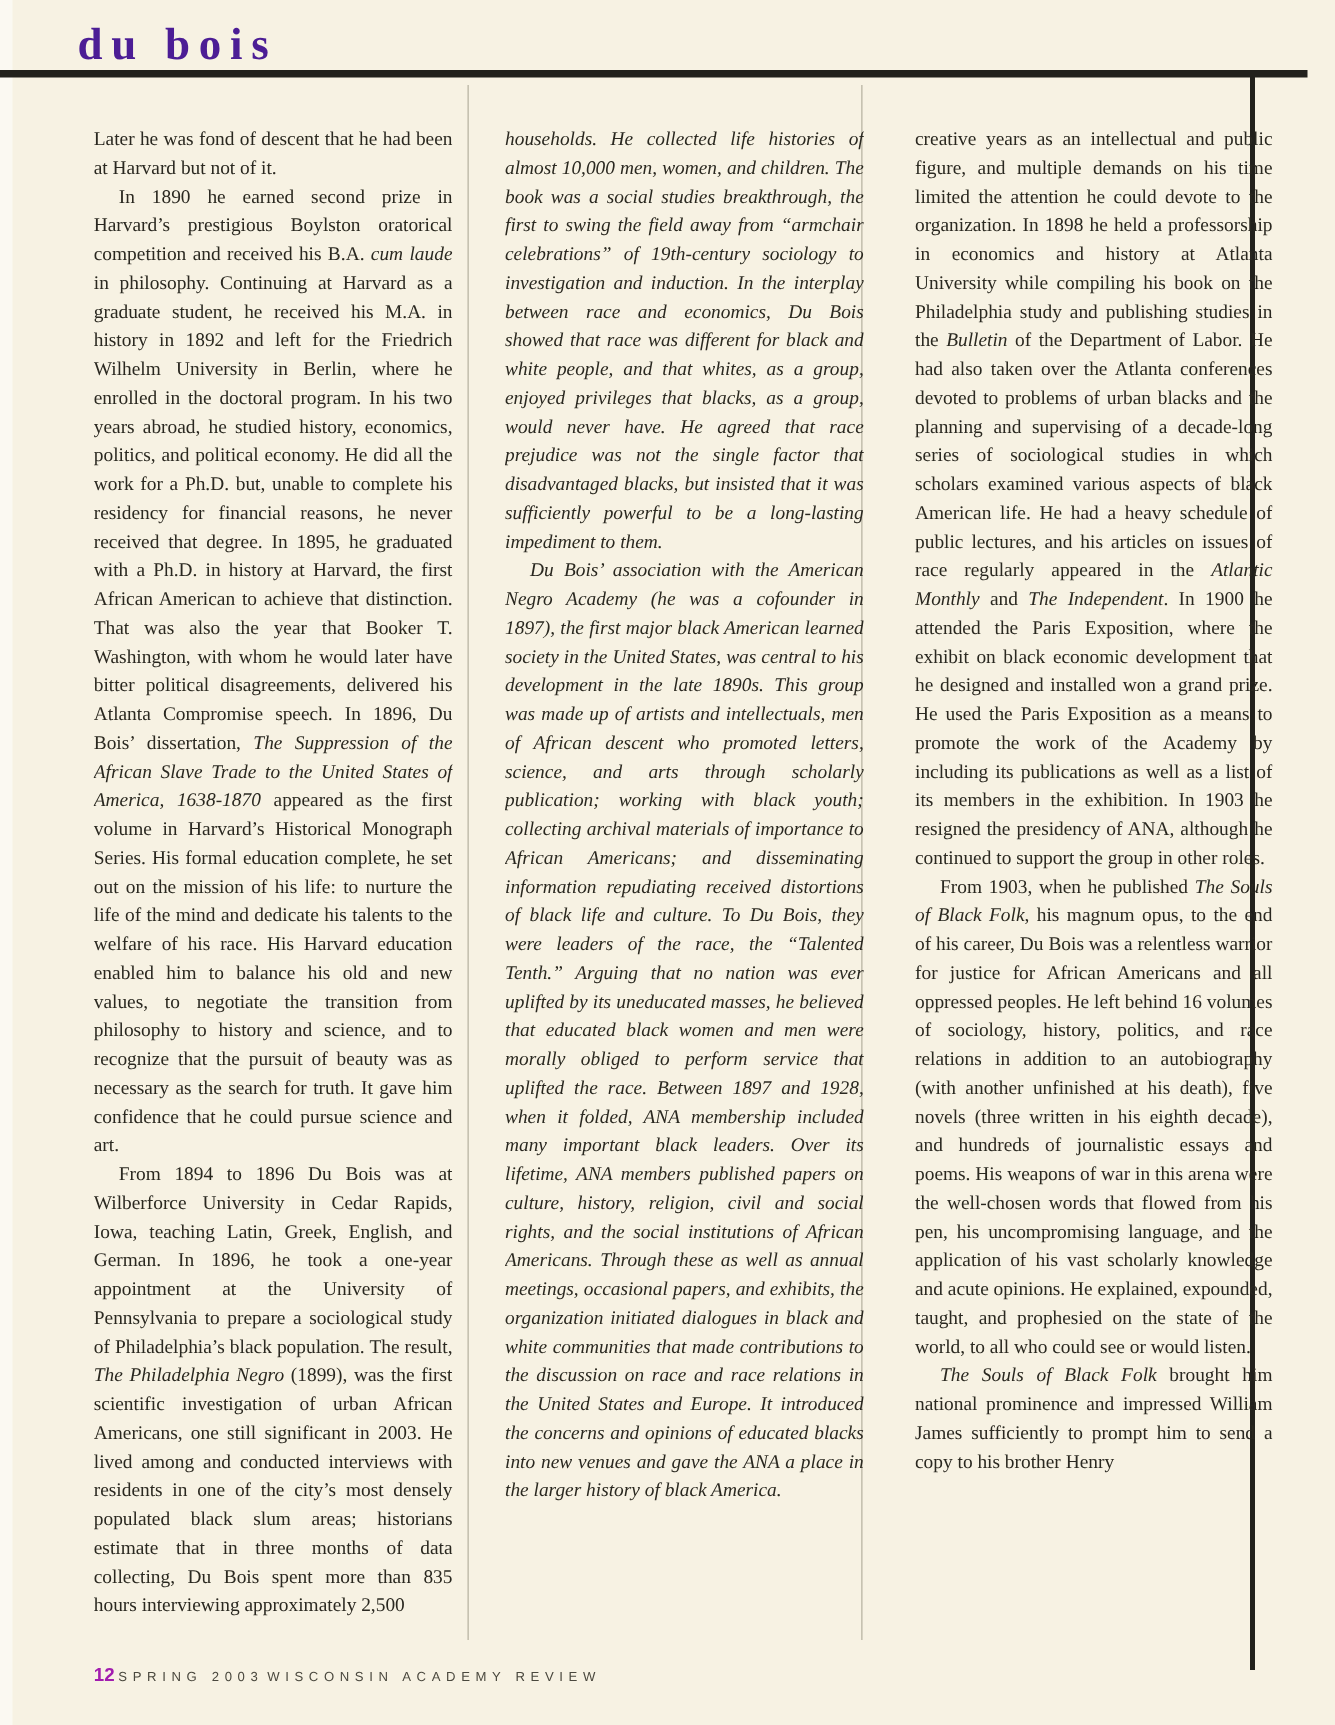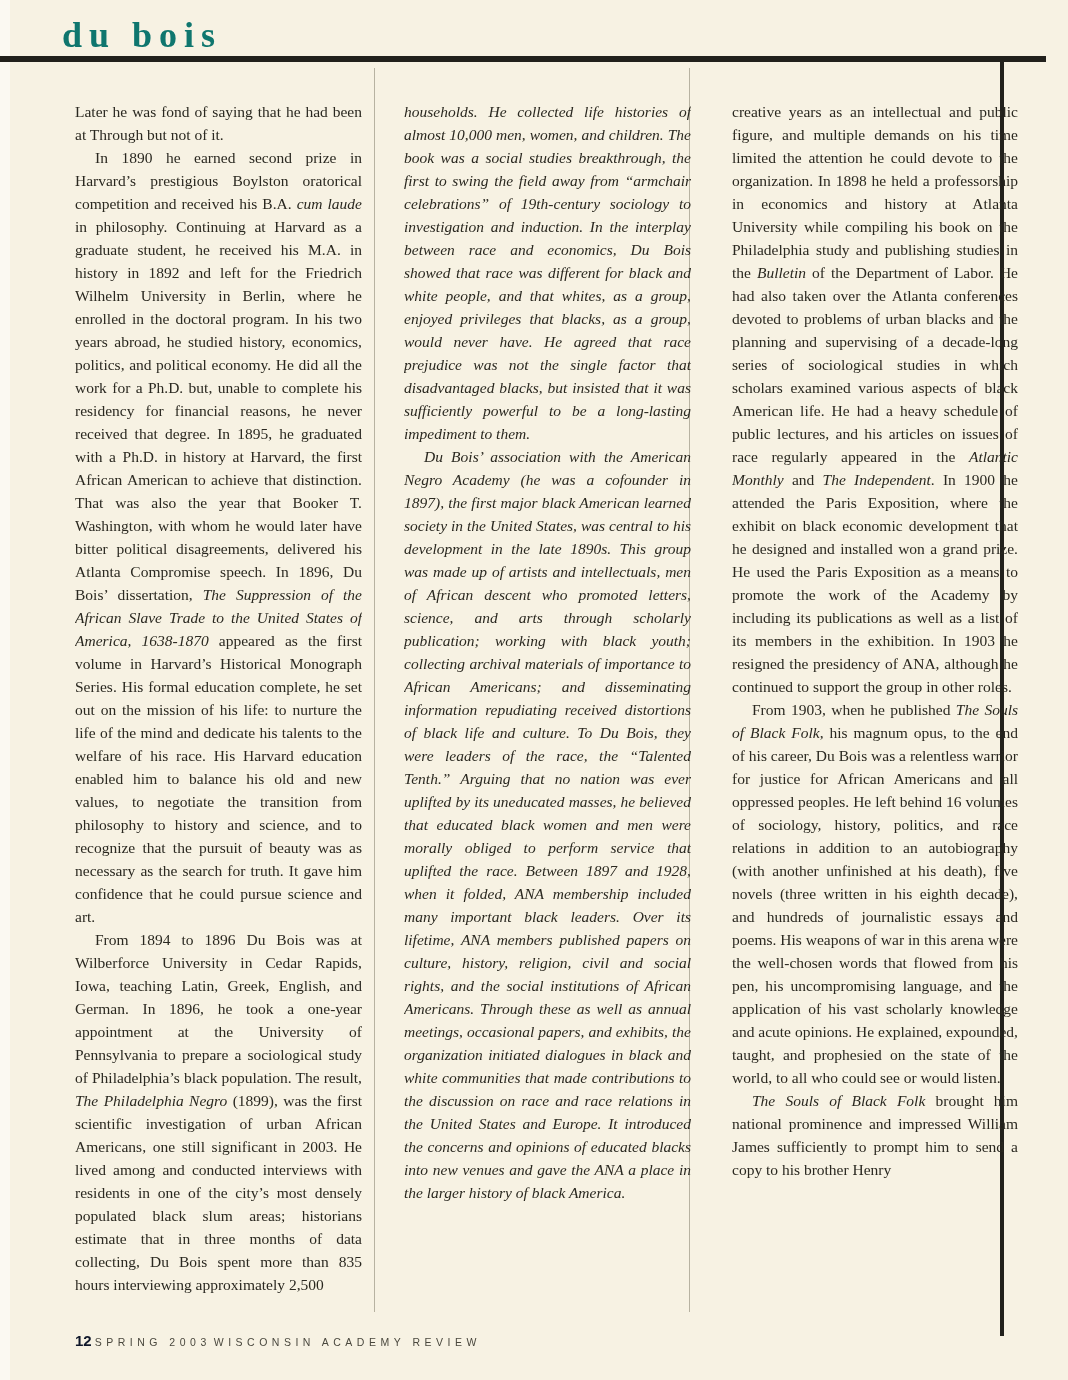--- a/index.html
+++ b/index.html
@@ -12,21 +12,21 @@
     color:#2a2820;
     overflow:hidden;
   }
   .edge-strip {
     position:absolute; left:0; top:0; width:10px; height:1380px;
     background:#fbf9f2;
   }
   .header-title {
     position:absolute; left:62px; top:14px;
     font-size:36px; font-weight:bold; letter-spacing:7px;
-    color:#0f766e;
+    color:#4c1d95;
   }
   .header-rule {
     position:absolute; left:0; top:56px; width:1046px; height:6px;
     background:#22211c;
   }
   .right-rule {
     position:absolute; left:1000px; top:56px; width:4px; height:1280px;
     background:#22211c;
   }
   .col-rule {
@@ -54,42 +54,42 @@
     letter-spacing:3px;
     text-align:center;
     color:var(--accent, #1f7f92);
   }
   .footer {
     position:absolute; left:75px; top:1332px;
     font-family:"Liberation Sans", sans-serif;
     color:#3a382f;
     display:flex; align-items:baseline;
   }
-  .page-num { font-size:15px; font-weight:bold; color:#0f172a; }
+  .page-num { font-size:15px; font-weight:bold; color:#a21caf; }
   .footer-issue, .footer-pub {
     font-size:10.5px; letter-spacing:4.5px; margin-left:3px;
     color:#4a483e;
   }
 </style>
 </head>
 <body>
 
 <div class="page">
   <div class="edge-strip"></div>
 
   <div class="header-title">du bois</div>
 
   <div class="header-rule"></div>
   <div class="right-rule"></div>
 
   <div class="col-rule r1"></div>
   <div class="col-rule r2"></div>
 
   <div class="text-col c0">
-      <p class="para">Later he was fond of saying that he had been at Through but not of it.</p>
+      <p class="para">Later he was fond of descent that he had been at Harvard but not of it.</p>
       <p class="para indent">In 1890 he earned second prize in Harvard’s prestigious Boylston oratorical competition and received his B.A. <i>cum laude</i> in philosophy. Continuing at Harvard as a graduate student, he received his M.A. in history in 1892 and left for the Friedrich Wilhelm University in Berlin, where he enrolled in the doctoral program. In his two years abroad, he studied history, economics, politics, and political economy. He did all the work for a Ph.D. but, unable to complete his residency for financial reasons, he never received that degree. In 1895, he graduated with a Ph.D. in history at Harvard, the first African American to achieve that distinction. That was also the year that Booker T. Washington, with whom he would later have bitter political disagreements, delivered his Atlanta Compromise speech. In 1896, Du Bois’ dissertation, <i>The Suppression of the African Slave Trade to the United States of America, 1638-1870</i> appeared as the first volume in Harvard’s Historical Monograph Series. His formal education complete, he set out on the mission of his life: to nurture the life of the mind and dedicate his talents to the welfare of his race. His Harvard education enabled him to balance his old and new values, to negotiate the transition from philosophy to history and science, and to recognize that the pursuit of beauty was as necessary as the search for truth. It gave him confidence that he could pursue science and art.</p>
       <p class="para indent">From 1894 to 1896 Du Bois was at Wilberforce University in Cedar Rapids, Iowa, teaching Latin, Greek, English, and German. In 1896, he took a one-year appointment at the University of Pennsylvania to prepare a sociological study of Philadelphia’s black population. The result, <i>The Philadelphia Negro</i> (1899), was the first scientific investigation of urban African Americans, one still significant in 2003. He lived among and conducted interviews with residents in one of the city’s most densely populated black slum areas; historians estimate that in three months of data collecting, Du Bois spent more than 835 hours interviewing approximately 2,500</p>
     </div>
   <div class="text-col c1">
       <p class="para">households. He collected life histories of almost 10,000 men, women, and children. The book was a social studies breakthrough, the first to swing the field away from “armchair celebrations” of 19th-century sociology to investigation and induction. In the interplay between race and economics, Du Bois showed that race was different for black and white people, and that whites, as a group, enjoyed privileges that blacks, as a group, would never have. He agreed that race prejudice was not the single factor that disadvantaged blacks, but insisted that it was sufficiently powerful to be a long-lasting impediment to them.</p>
       <p class="para indent">Du Bois’ association with the American Negro Academy (he was a cofounder in 1897), the first major black American learned society in the United States, was central to his development in the late 1890s. This group was made up of artists and intellectuals, men of African descent who promoted letters, science, and arts through scholarly publication; working with black youth; collecting archival materials of importance to African Americans; and disseminating information repudiating received distortions of black life and culture. To Du Bois, they were leaders of the race, the “Talented Tenth.” Arguing that no nation was ever uplifted by its uneducated masses, he believed that educated black women and men were morally obliged to perform service that uplifted the race. Between 1897 and 1928, when it folded, ANA membership included many important black leaders. Over its lifetime, ANA members published papers on culture, history, religion, civil and social rights, and the social institutions of African Americans. Through these as well as annual meetings, occasional papers, and exhibits, the organization initiated dialogues in black and white communities that made contributions to the discussion on race and race relations in the United States and Europe. It introduced the concerns and opinions of educated blacks into new venues and gave the ANA a place in the larger history of black America.</p>
     </div>
   <div class="text-col c2">
       <p class="para">creative years as an intellectual and public figure, and multiple demands on his time limited the attention he could devote to the organization. In 1898 he held a professorship in economics and history at Atlanta University while compiling his book on the Philadelphia study and publishing studies in the <i>Bulletin</i> of the Department of Labor. He had also taken over the Atlanta conferences devoted to problems of urban blacks and the planning and supervising of a decade-long series of sociological studies in which scholars examined various aspects of black American life. He had a heavy schedule of public lectures, and his articles on issues of race regularly appeared in the <i>Atlantic Monthly</i> and <i>The Independent</i>. In 1900 he attended the Paris Exposition, where the exhibit on black economic development that he designed and installed won a grand prize. He used the Paris Exposition as a means to promote the work of the Academy by including its publications as well as a list of its members in the exhibition. In 1903 he resigned the presidency of ANA, although he continued to support the group in other roles.</p>
       <p class="para indent">From 1903, when he published <i>The Souls of Black Folk</i>, his magnum opus, to the end of his career, Du Bois was a relentless warrior for justice for African Americans and all oppressed peoples. He left behind 16 volumes of sociology, history, politics, and race relations in addition to an autobiography (with another unfinished at his death), five novels (three written in his eighth decade), and hundreds of journalistic essays and poems. His weapons of war in this arena were the well-chosen words that flowed from his pen, his uncompromising language, and the application of his vast scholarly knowledge and acute opinions. He explained, expounded, taught, and prophesied on the state of the world, to all who could see or would listen.</p>

